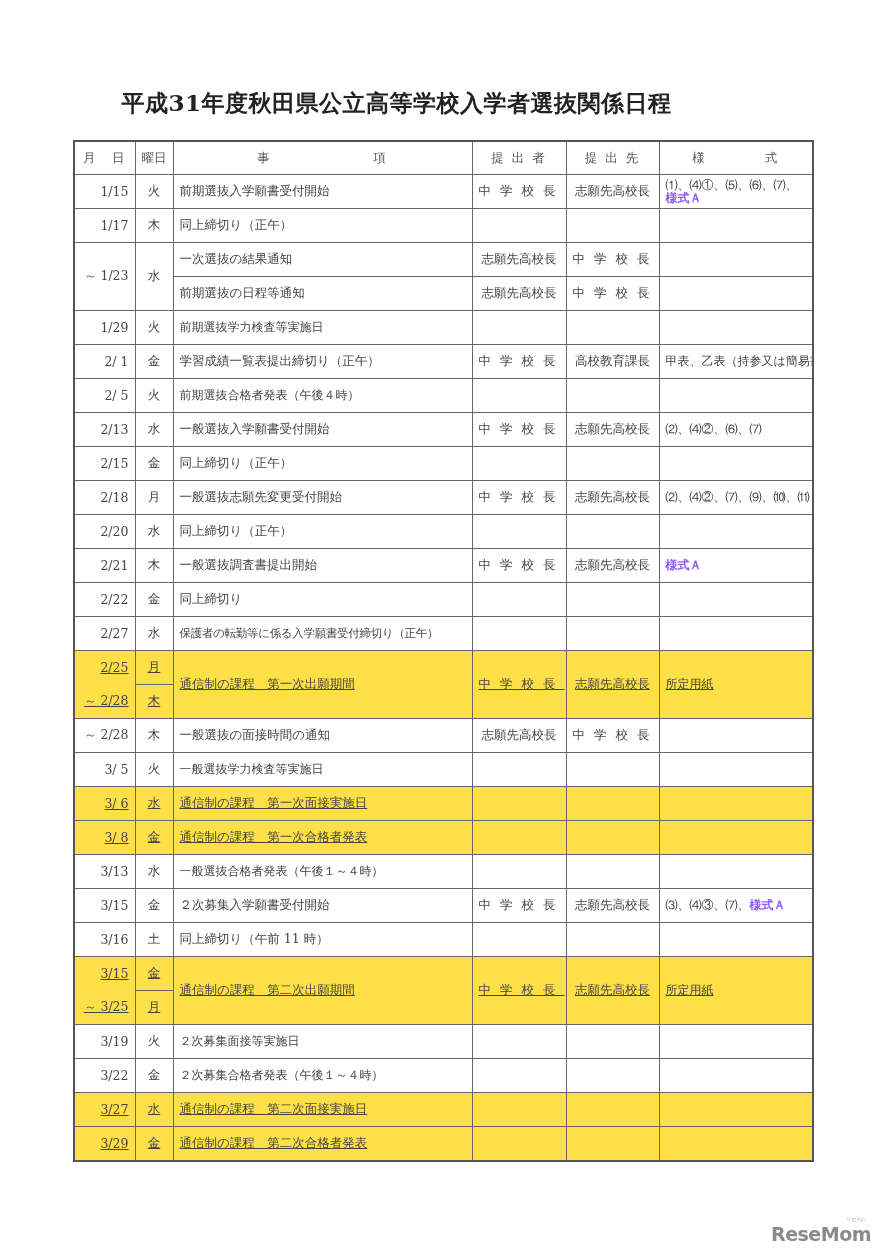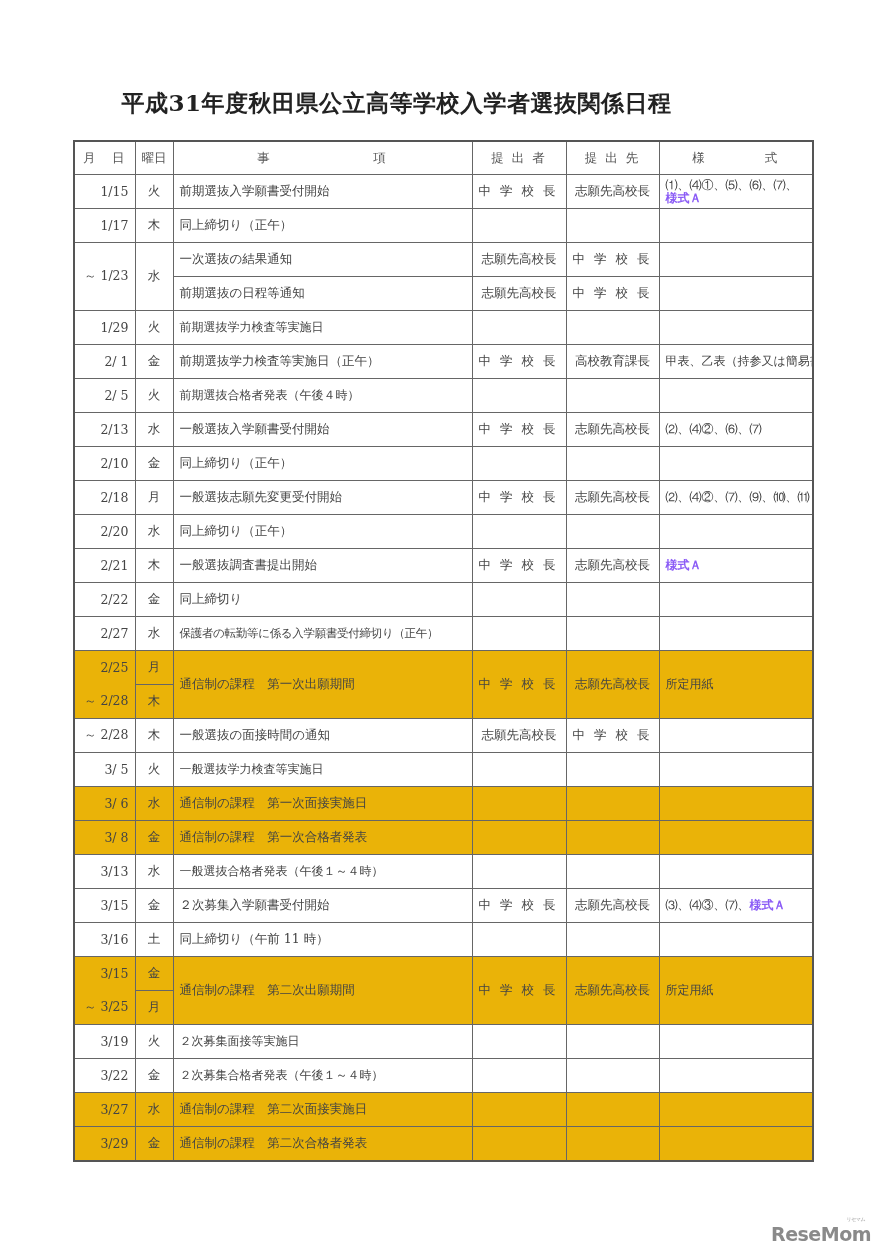--- a/index.html
+++ b/index.html
@@ -47,21 +47,21 @@
       text-align: center;
       letter-spacing: 2px;
       color: #555;
     }
     td.date { text-align: right; padding-right: 10px; }
     td.dow { text-align: center; padding: 0; }
     td.from, td.to { text-align: center; padding: 0 3px; }
     td.spaced { letter-spacing: 9px; padding-left: 10px; padding-right: 0; }
     td.form { white-space: normal; line-height: 1.05; font-size: 12px; padding: 0 4px; }
     .b { font-weight: bold; color: #8b5cf6; font-family: "DejaVu Sans", "Liberation Sans", sans-serif; font-size: 12px; }
-    tr.gray td { background: #eab308; }
+    tr.gray td { background: #fde047; text-decoration: underline; }
     .wm {
       position: absolute;
       right: 12px; top: 1215px;
       font-family: "DejaVu Sans", "Liberation Sans", sans-serif;
       font-weight: bold;
       font-size: 19px;
       color: #8a8a8a;
       letter-spacing: -0.5px;
       margin-top: 8px;
     }
@@ -137,21 +137,21 @@
       <td class="dow">火</td>
       <td class="b">前期選抜学力検査等実施日</td>
       <td></td>
       <td></td>
       <td></td>
     </tr>
 
     <tr>
       <td class="date">2/ 1</td>
       <td class="dow">金</td>
-      <td>前期選抜学力検査等実施日（正午）</td>
+      <td>学習成績一覧表提出締切り（正午）</td>
       <td class="from spaced">中学校長</td>
       <td class="to">高校教育課長</td>
       <td class="form">甲表、乙表（持参又は簡易書留にて提出）</td>
     </tr>
 
     <tr>
       <td class="date">2/ 5</td>
       <td class="dow">火</td>
       <td class="b">前期選抜合格者発表（午後４時）</td>
       <td></td>
@@ -162,21 +162,21 @@
     <tr>
       <td class="date">2/13</td>
       <td class="dow">水</td>
       <td>一般選抜入学願書受付開始</td>
       <td class="from spaced">中学校長</td>
       <td class="to">志願先高校長</td>
       <td class="form">⑵、⑷②、⑹、⑺</td>
     </tr>
 
     <tr>
-      <td class="date">2/10</td>
+      <td class="date">2/15</td>
       <td class="dow">金</td>
       <td>同上締切り（正午）</td>
       <td></td>
       <td></td>
       <td></td>
     </tr>
 
     <tr>
       <td class="date">2/18</td>
       <td class="dow">月</td>

